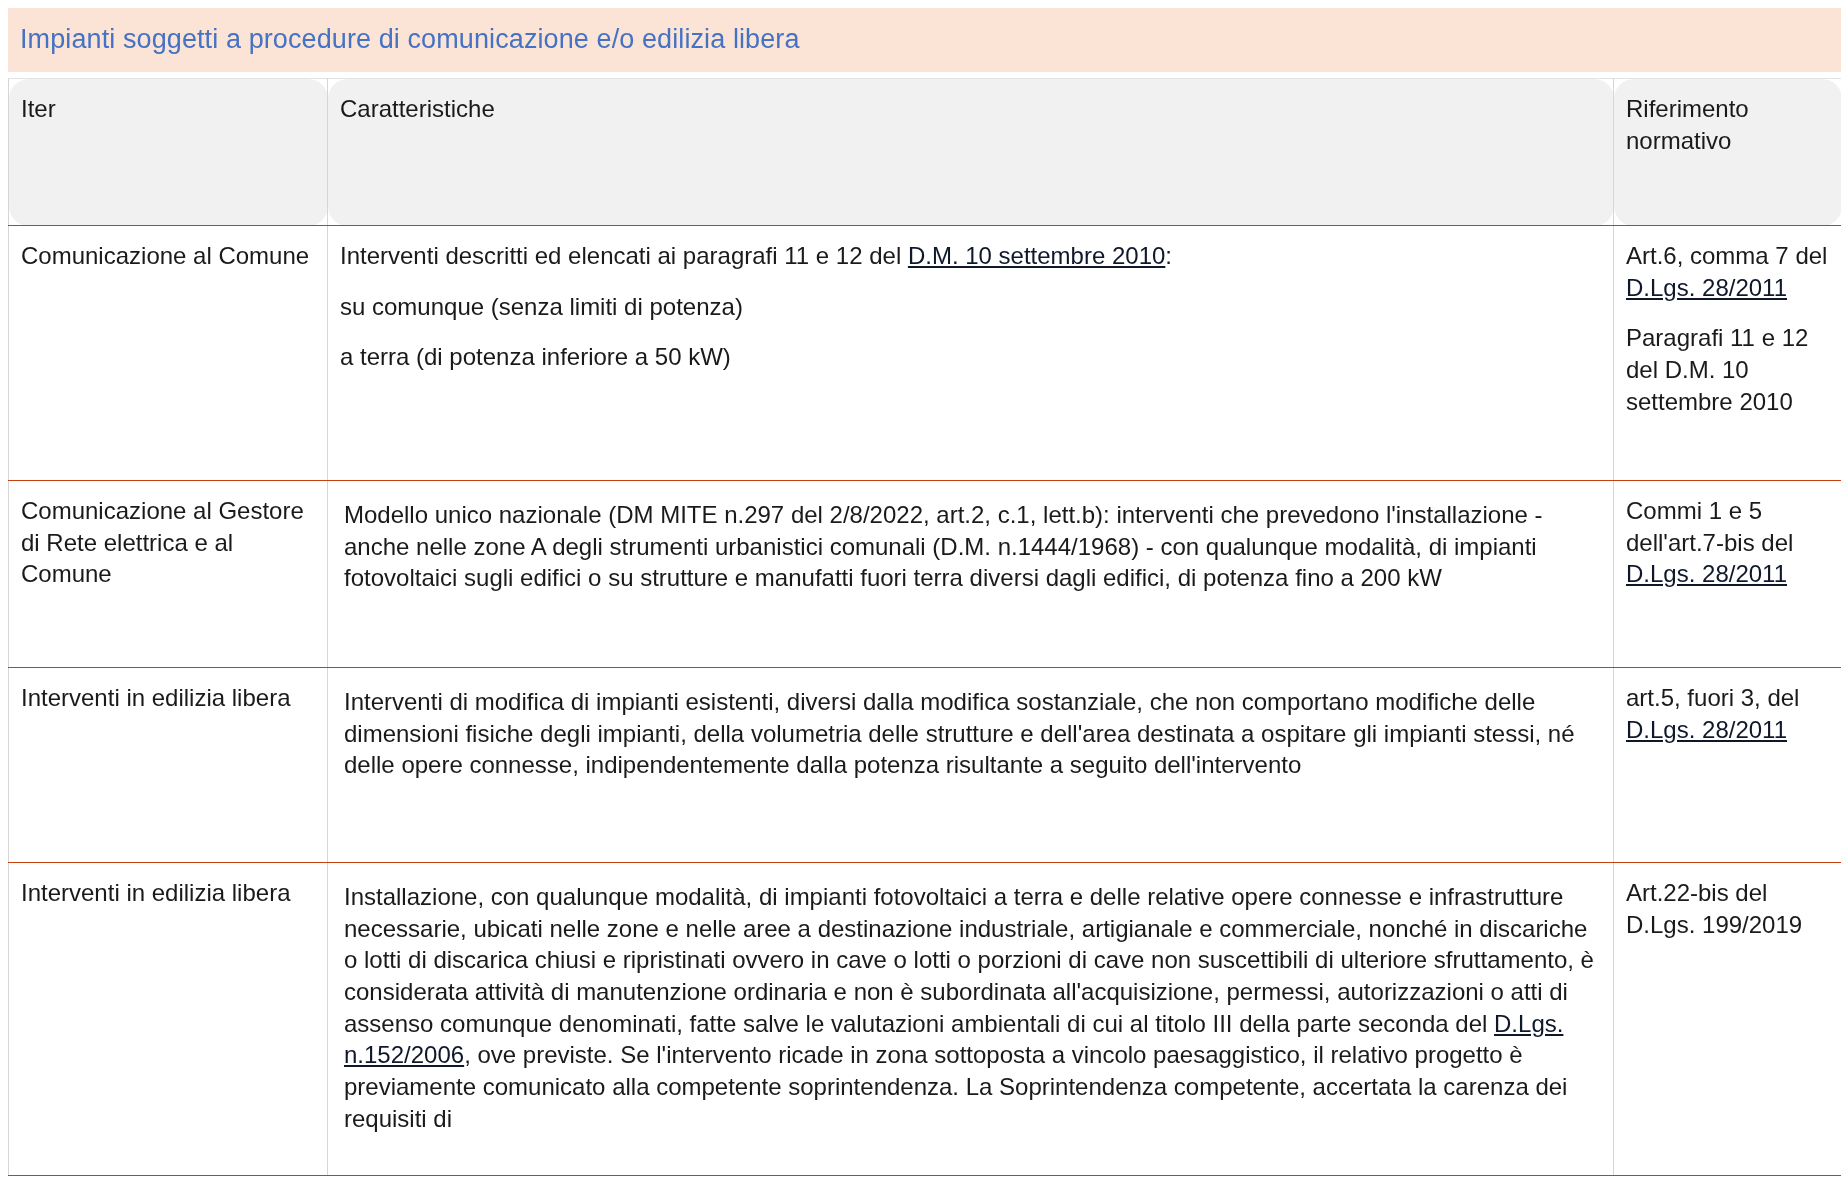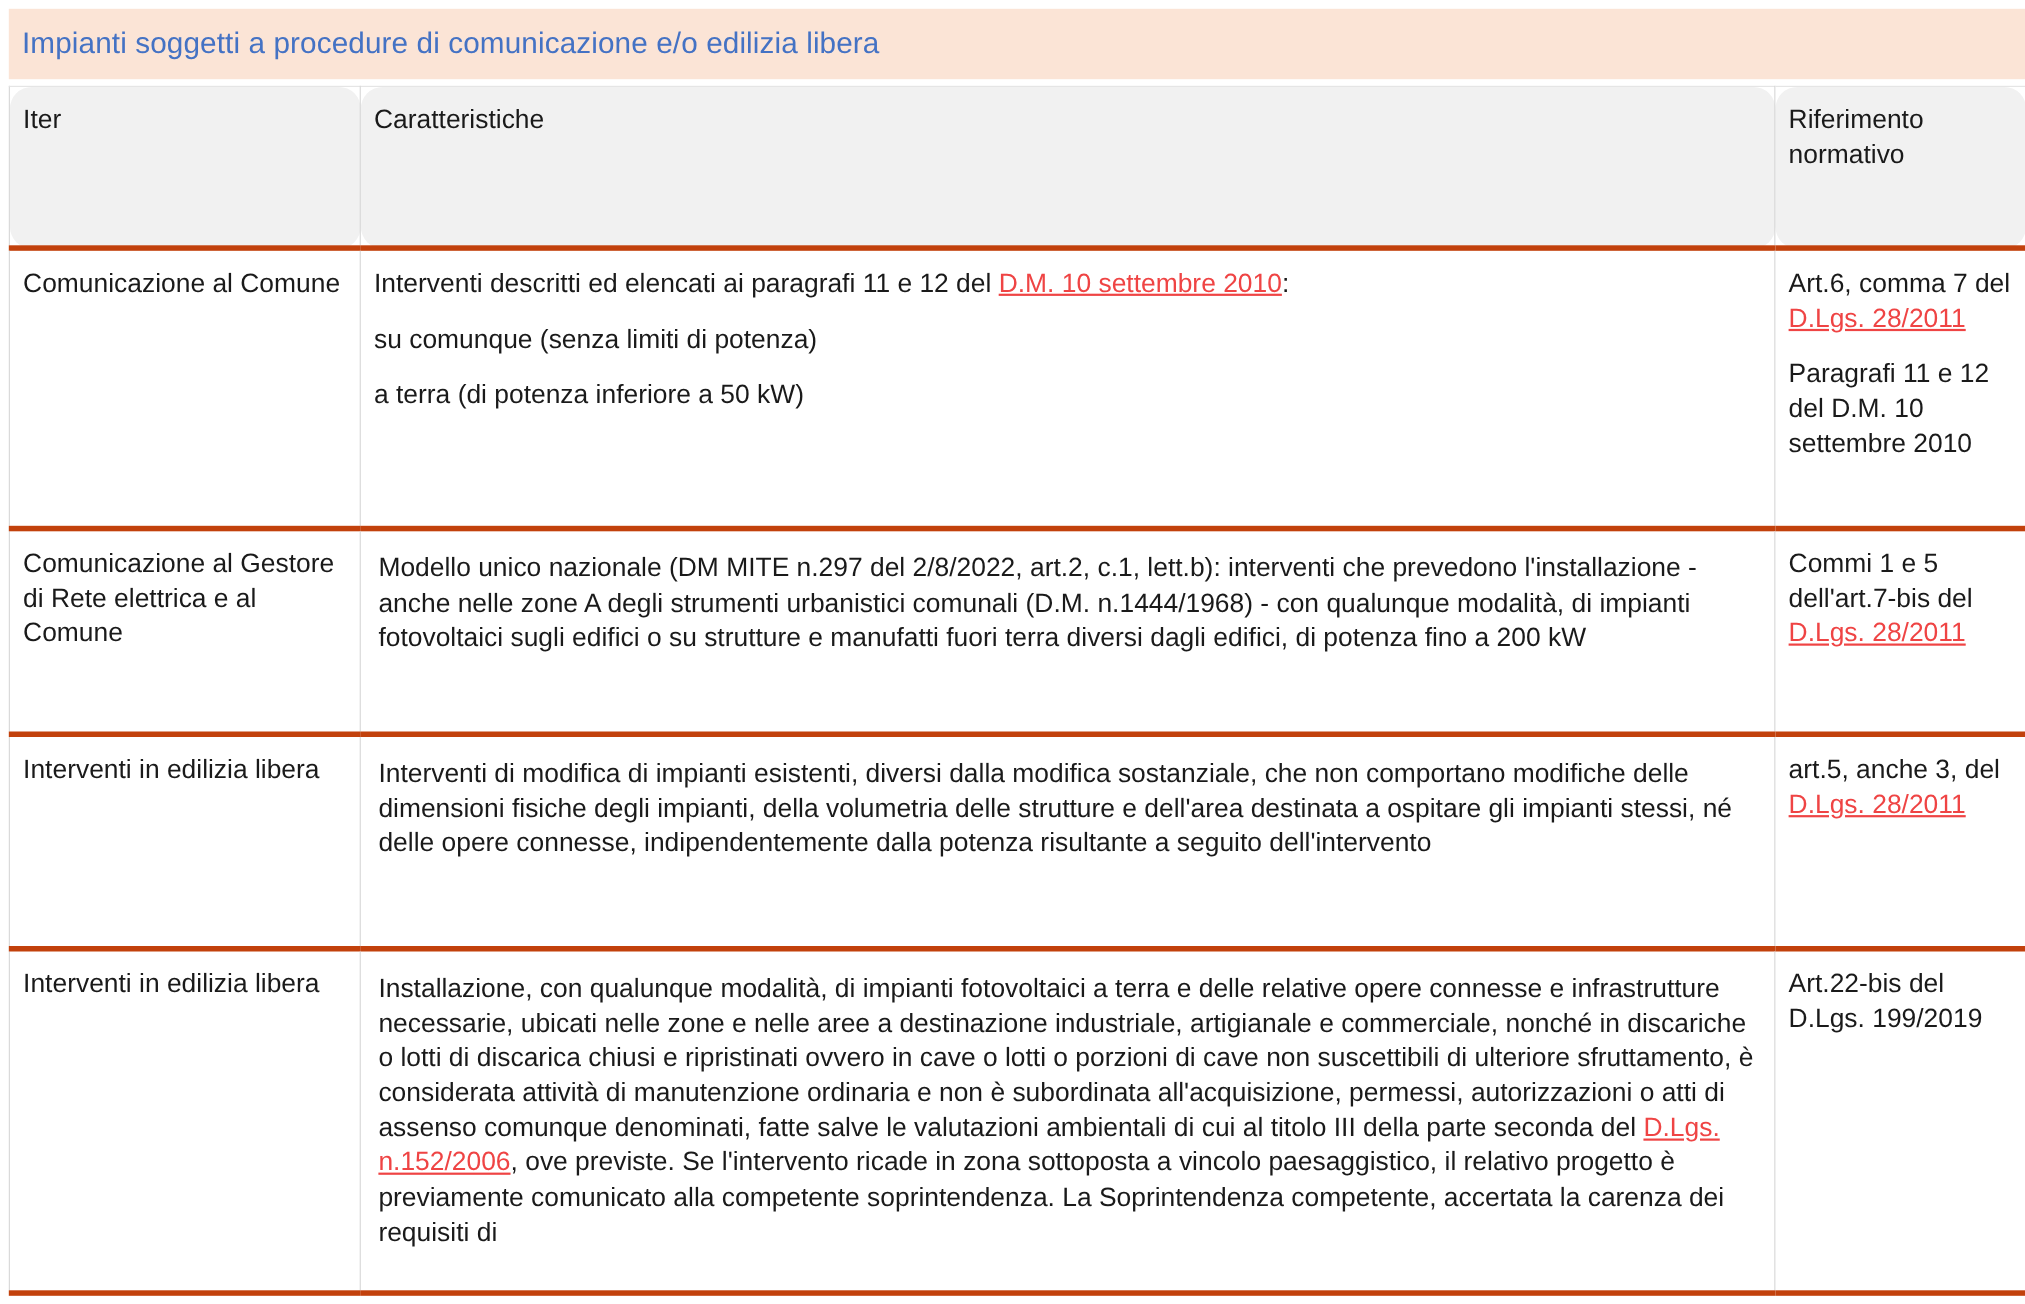--- a/index.html
+++ b/index.html
@@ -46,21 +46,21 @@
     width: 1833px;
     border-collapse: collapse;
     table-layout: fixed;
   }
   .table td, .table th {
     vertical-align: top;
     text-align: left;
     font-weight: 400;
     padding: 14px 14px 14px 12px;
     border-right: 1px solid #d6d6d6;
-    border-bottom: 5px solid #c2410c;
+    border-bottom: 1px solid #c2410c;
     font-size: 24px;
     line-height: 1.32;
     color: #1a1a1a;
     border-radius: 20px;
   }
   .table td:last-child, .table th:last-child {
     border-right: none;
   }
   .table th {
     background: #f1f1f1;
@@ -80,21 +80,21 @@
 
   td.iter-cell, th.iter-cell { border-left: 1px solid #d6d6d6; }
 
   .cell-body { margin: 0; }
   .cell-body p { margin: 0 0 19px 0; }
   .cell-body p:last-child { margin-bottom: 0; }
 
   .para-tight p { margin: 4px; }
 
   a.ref-link, .ref-link {
-    color: #ef4444;
+    color: #0f172a;
     text-decoration: underline;
     cursor: pointer;
   }
 
   .rif-cell { font-size: 24px; line-height: 1.33; }
   .rif-cell p { margin: 0 0 19px 0; }
   .rif-cell p:last-child { margin-bottom: 0; }
 </style>
 </head>
 <body>
@@ -154,21 +154,21 @@
       </tr>
 
       <tr class="r3">
         <td class="iter-cell">
           <span>Interventi in edilizia libera</span>
         </td>
         <td class="cell-body para-tight">
           <p>Interventi di modifica di impianti esistenti, diversi dalla modifica sostanziale, che non comportano modifiche delle dimensioni fisiche degli impianti, della volumetria delle strutture e dell'area destinata a ospitare gli impianti stessi, né delle opere connesse, indipendentemente dalla potenza risultante a seguito dell'intervento</p>
         </td>
         <td class="rif-cell">
-          <p><span>art.5, anche 3, del </span><a class="ref-link">D.Lgs. 28/2011</a></p>
+          <p><span>art.5, fuori 3, del </span><a class="ref-link">D.Lgs. 28/2011</a></p>
         </td>
       </tr>
 
       <tr class="r4">
         <td class="iter-cell">
           <span>Interventi in edilizia libera</span>
         </td>
         <td class="cell-body para-tight">
           <p><span>Installazione, con qualunque modalità, di impianti fotovoltaici a terra e delle relative opere connesse e infrastrutture necessarie, ubicati nelle zone e nelle aree a destinazione industriale, artigianale e commerciale, nonché in discariche o lotti di discarica chiusi e ripristinati ovvero in cave o lotti o porzioni di cave non suscettibili di ulteriore sfruttamento, è considerata attività di manutenzione ordinaria e non è subordinata all'acquisizione, permessi, autorizzazioni o atti di assenso comunque denominati, fatte salve le valutazioni ambientali di cui al titolo III della parte seconda del </span><a class="ref-link">D.Lgs. n.152/2006</a><span>, ove previste. Se l'intervento ricade in zona sottoposta a vincolo paesaggistico, il relativo progetto è previamente comunicato alla competente soprintendenza. La Soprintendenza competente, accertata la carenza dei requisiti di</span></p>
         </td>

